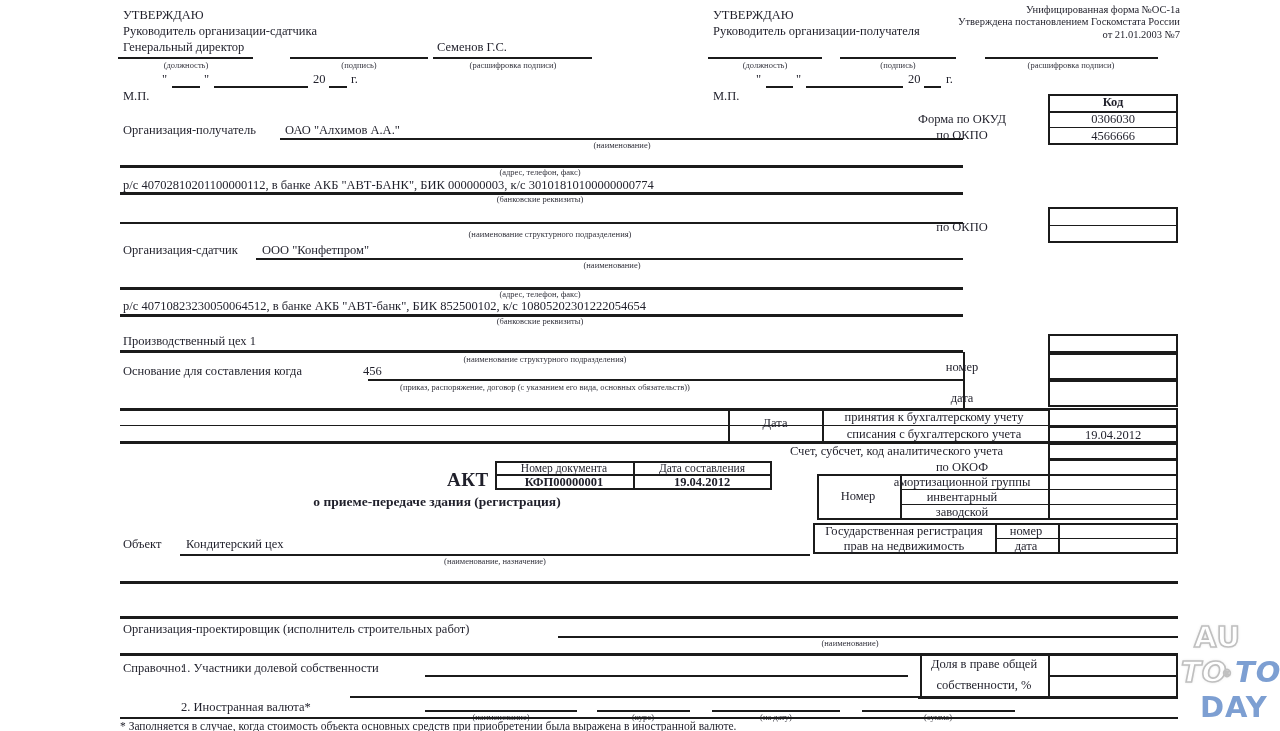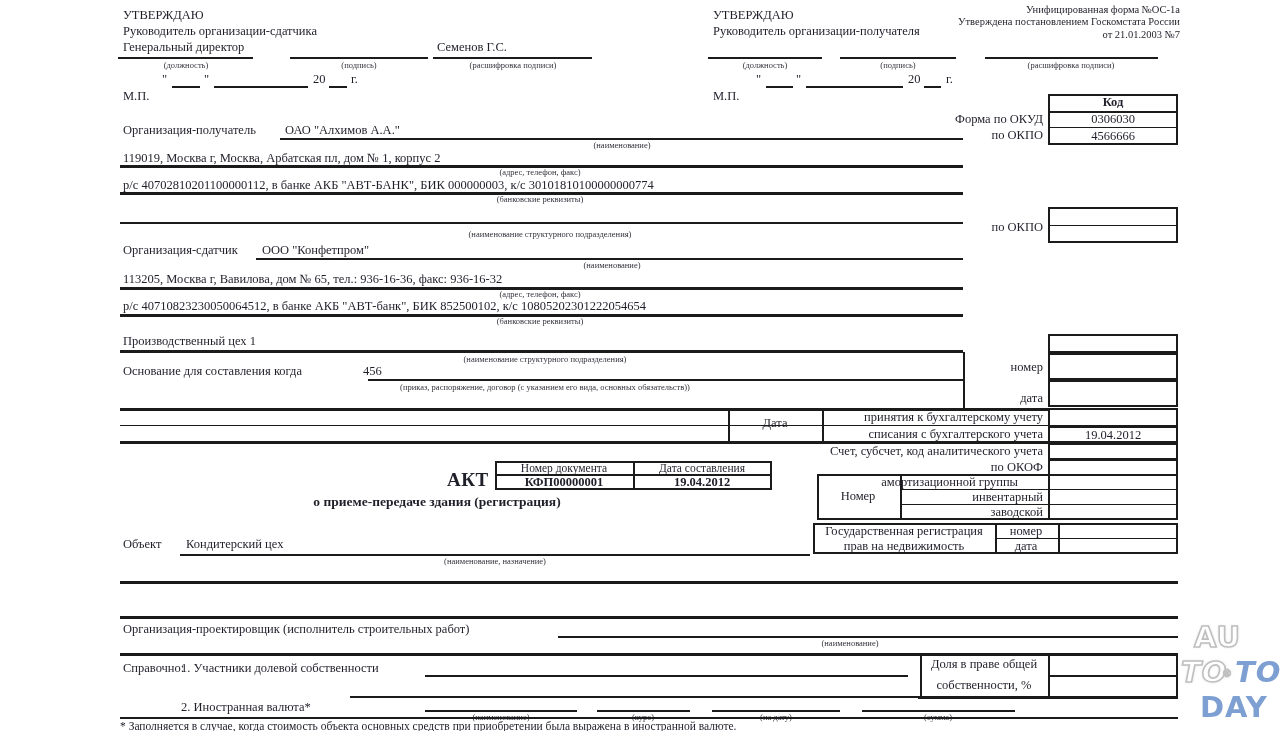--- a/index.html
+++ b/index.html
@@ -1,21 +1,21 @@
 <!DOCTYPE html>
 <html><head>
 <meta charset="utf-8">
 <style>
   html,body{margin:0;padding:0;background:#ffffff;}
   .page{position:relative;width:1280px;height:731px;background:#ffffff;overflow:hidden;
         font-family:"Liberation Serif",serif;color:#1f1f2a;font-size:12.5px;}
   .t{position:absolute;white-space:nowrap;line-height:1.15;}
   .s{font-size:8.5px;color:#32323c;}
   .c{transform:translateX(-50%);}
-  .ra{text-align:right;}
+  .ra{text-align:center;}
   .b{font-weight:bold;}
   .hl{position:absolute;background:#1b1b1b;}
   .vl{position:absolute;background:#1b1b1b;}
   .box{position:absolute;border:2px solid #1b1b1b;box-sizing:border-box;background:transparent;}
   .formref{position:absolute;left:880px;top:4px;width:300px;text-align:right;font-size:10.5px;line-height:1.18;}
   .fn{font-size:11.5px;}
   .acttitle{font-size:19px;font-weight:bold;letter-spacing:.5px;}
   .actsub{font-size:13.5px;font-weight:bold;}
   .hdr11{font-size:11.5px;}
   .wm{position:absolute;font-family:"DejaVu Sans",sans-serif;font-weight:800;z-index:6;letter-spacing:1px;}
@@ -76,38 +76,36 @@
   <div class="t b c" style="left:1113px;top:95px">Код</div>
   <div class="t ra" style="left:881px;top:112px;width:162px">Форма по ОКУД</div>
   <div class="t c" style="left:1113px;top:112px">0306030</div>
   <div class="t ra" style="left:881px;top:128px;width:162px">по ОКПО</div>
   <div class="t c" style="left:1113px;top:129px">4566666</div>
 
   <div class="t" style="left:123px;top:123px">Организация-получатель</div>
   <div class="t" style="left:285px;top:123px">ОАО "Алхимов А.А."</div>
   <div class="hl" style="left:280px;top:138px;width:683px;height:1.5px"></div>
   <div class="t s c" style="left:622px;top:141px">(наименование)</div>
-  <div class="t" style="left:123px;top:151px">119019, Москва г, Москва, Арбатская пл, дом № 1, корпус 2</div>
   <div class="hl" style="left:120px;top:165px;width:843px;height:2.5px"></div>
   <div class="t s c" style="left:540px;top:168px">(адрес, телефон, факс)</div>
   <div class="t" style="left:123px;top:178px">р/с 40702810201100000112, в банке АКБ "АВТ-БАНК", БИК 000000003, к/с 30101810100000000774</div>
   <div class="hl" style="left:120px;top:192px;width:843px;height:2.5px"></div>
   <div class="t s c" style="left:540px;top:195px">(банковские реквизиты)</div>
 
   <div class="hl" style="left:120px;top:222px;width:843px;height:1.5px"></div>
   <div class="t s c" style="left:550px;top:230px">(наименование структурного подразделения)</div>
   <div class="box" style="left:1048px;top:207px;width:130px;height:36px"></div>
   <div class="hl" style="left:1048px;top:225px;width:130px;height:1px"></div>
   <div class="t ra" style="left:881px;top:220px;width:162px">по ОКПО</div>
 
   <div class="t" style="left:123px;top:243px">Организация-сдатчик</div>
   <div class="t" style="left:262px;top:243px">ООО "Конфетпром"</div>
   <div class="hl" style="left:256px;top:258px;width:707px;height:1.5px"></div>
   <div class="t s c" style="left:612px;top:261px">(наименование)</div>
-  <div class="t" style="left:123px;top:272px">113205, Москва г, Вавилова, дом № 65, тел.: 936-16-36, факс: 936-16-32</div>
   <div class="hl" style="left:120px;top:287px;width:843px;height:2.5px"></div>
   <div class="t s c" style="left:540px;top:290px">(адрес, телефон, факс)</div>
   <div class="t" style="left:123px;top:299px">р/с 40710823230050064512, в банке АКБ "АВТ-банк", БИК 852500102, к/с 10805202301222054654</div>
   <div class="hl" style="left:120px;top:314px;width:843px;height:2.5px"></div>
   <div class="t s c" style="left:540px;top:317px">(банковские реквизиты)</div>
   <div class="t" style="left:123px;top:334px">Производственный цех 1</div>
   <div class="hl" style="left:120px;top:350px;width:843px;height:3px"></div>
   <div class="t s c" style="left:545px;top:355px">(наименование структурного подразделения)</div>
 
   <div class="t" style="left:123px;top:364px">Основание для составления когда</div>
@@ -146,21 +144,21 @@
   <div class="t c b" style="left:564px;top:475px">КФП00000001</div>
   <div class="t c b" style="left:702px;top:475px">19.04.2012</div>
   <div class="t c actsub" style="left:437px;top:494px">о приеме-передаче здания (регистрация)</div>
 
   <div class="box" style="left:817px;top:474px;width:361px;height:46px"></div>
   <div class="vl" style="left:900px;top:474px;width:2px;height:46px"></div>
   <div class="vl" style="left:1048px;top:474px;width:2px;height:46px"></div>
   <div class="hl" style="left:900px;top:489px;width:278px;height:1px"></div>
   <div class="hl" style="left:900px;top:504px;width:278px;height:1px"></div>
   <div class="t c" style="left:858px;top:489px">Номер</div>
-  <div class="t ra" style="left:856px;top:475px;width:162px">амортизационной группы</div>
+  <div class="t ra" style="left:881px;top:475px;width:162px">амортизационной группы</div>
   <div class="t ra" style="left:881px;top:490px;width:162px">инвентарный</div>
   <div class="t ra" style="left:881px;top:505px;width:162px">заводской</div>
 
   <div class="box" style="left:813px;top:523px;width:365px;height:31px"></div>
   <div class="vl" style="left:995px;top:523px;width:2px;height:31px"></div>
   <div class="vl" style="left:1058px;top:523px;width:2px;height:31px"></div>
   <div class="hl" style="left:995px;top:538px;width:183px;height:1px"></div>
   <div class="t c" style="left:904px;top:524px">Государственная регистрация</div>
   <div class="t c" style="left:904px;top:539px">прав на недвижимость</div>
   <div class="t c" style="left:1026px;top:524px">номер</div>

